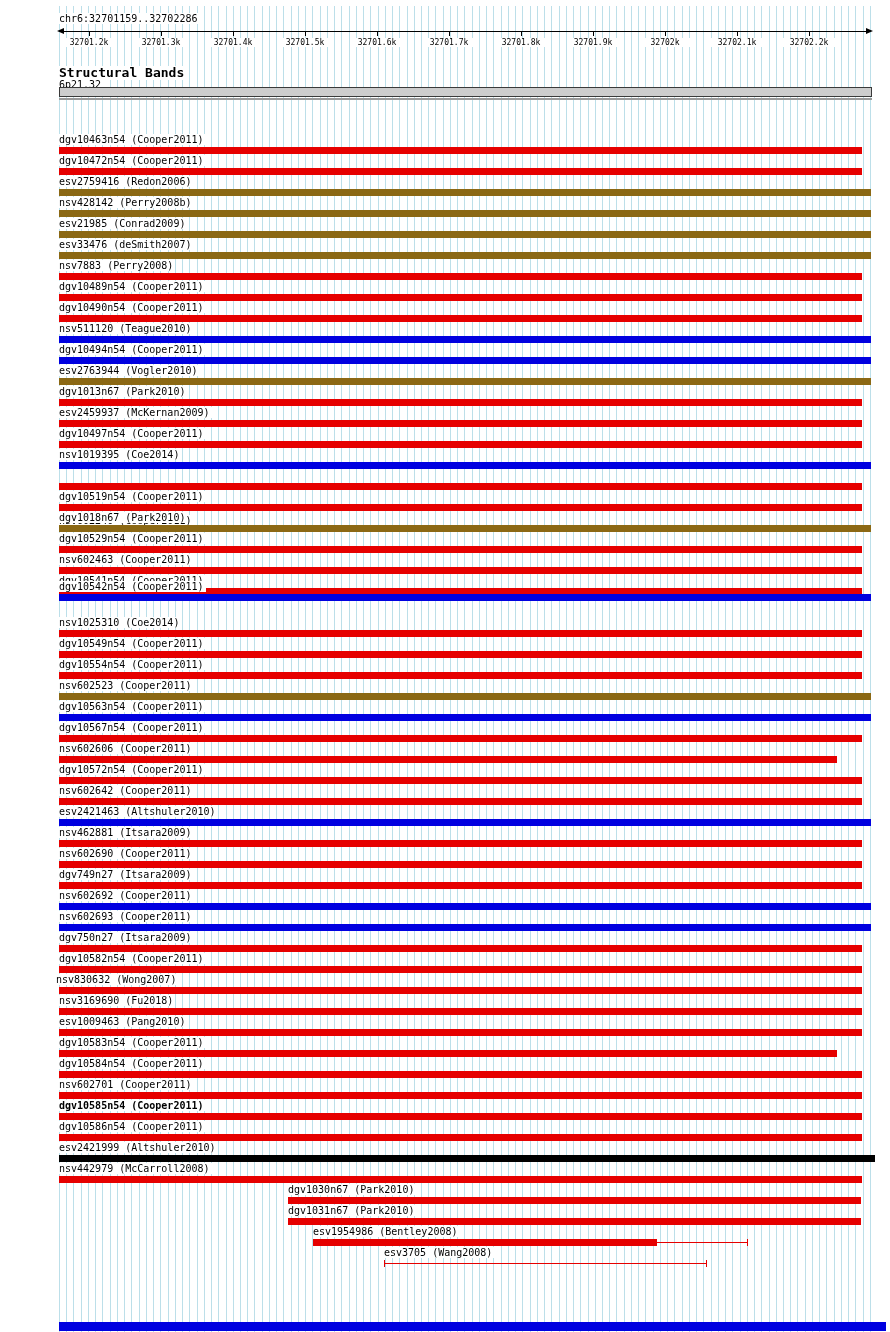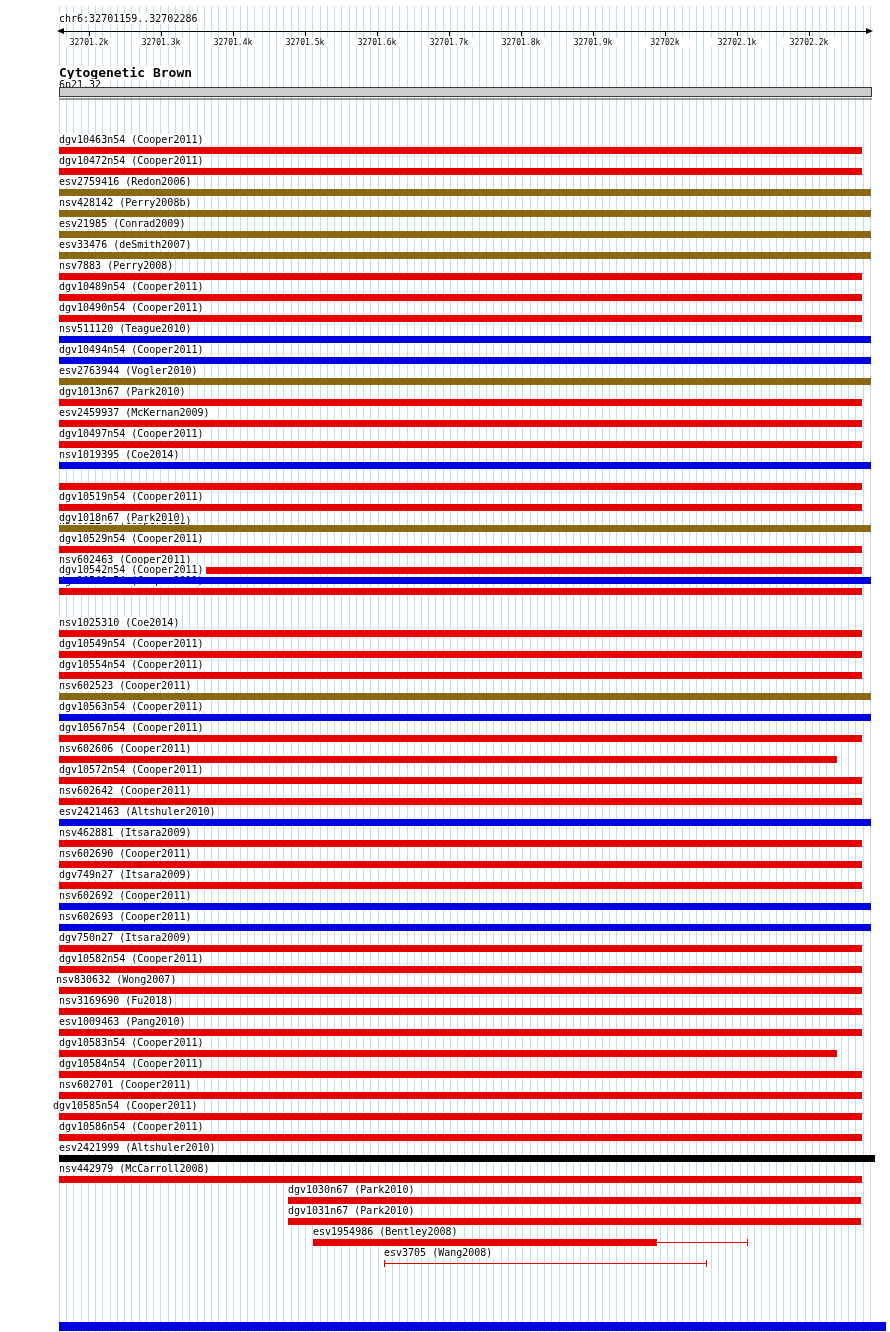--- a/index.html
+++ b/index.html
@@ -59,21 +59,21 @@
         <div class="tick-label" style="left: 567px;">32701.9k</div>
         <div class="tick" style="left: 665px;"></div>
         <div class="tick-label" style="left: 639px;">32702k</div>
         <div class="tick" style="left: 737px;"></div>
         <div class="tick-label" style="left: 711px;">32702.1k</div>
         <div class="tick" style="left: 809px;"></div>
         <div class="tick-label" style="left: 783px;">32702.2k</div>
       </div>
   </div>
 
-  <div class="track-title cyto-title">Cytogenetic Brown</div>
+  <div class="track-title cyto-title">Structural Bands</div>
   <div class="band-label">6p21.32</div>
   <div class="band"></div>
   <div class="band-underline"></div>
 
   <div>
       <div class="variant-row" style="top: 134px;">
         <div class="variant-label" style="left: 59px;">dgv10463n54 (Cooper2011)</div>
         <div class="variant-bar" style="left: 59px; width: 803px; background: rgb(230, 0, 0);"></div>
       </div>
       <div class="variant-row" style="top: 155px;">
@@ -153,21 +153,21 @@
         <div class="variant-bar" style="left: 59px; width: 803px; background: rgb(230, 0, 0);"></div>
       </div>
       <div class="variant-row" style="top: 554px;">
         <div class="variant-label" style="left: 59px;">nsv602463 (Cooper2011)</div>
         <div class="variant-bar" style="left: 59px; width: 803px; background: rgb(230, 0, 0);"></div>
       </div>
       <div class="variant-row" style="top: 575px;">
         <div class="variant-label" style="left: 59px;">dgv10541n54 (Cooper2011)</div>
         <div class="variant-bar" style="left: 59px; width: 803px; background: rgb(230, 0, 0);"></div>
       </div>
-      <div class="variant-row" style="top: 564px;">
+      <div class="variant-row" style="top: 581px;">
         <div class="variant-label" style="left: 59px;">dgv10542n54 (Cooper2011)</div>
         <div class="variant-bar" style="left: 59px; width: 812px; background: rgb(0, 0, 224);"></div>
       </div>
       <div class="variant-row" style="top: 617px;">
         <div class="variant-label" style="left: 59px;">nsv1025310 (Coe2014)</div>
         <div class="variant-bar" style="left: 59px; width: 803px; background: rgb(230, 0, 0);"></div>
       </div>
       <div class="variant-row" style="top: 638px;">
         <div class="variant-label" style="left: 59px;">dgv10549n54 (Cooper2011)</div>
         <div class="variant-bar" style="left: 59px; width: 803px; background: rgb(230, 0, 0);"></div>
@@ -250,21 +250,21 @@
       </div>
       <div class="variant-row" style="top: 1058px;">
         <div class="variant-label" style="left: 59px;">dgv10584n54 (Cooper2011)</div>
         <div class="variant-bar" style="left: 59px; width: 803px; background: rgb(230, 0, 0);"></div>
       </div>
       <div class="variant-row" style="top: 1079px;">
         <div class="variant-label" style="left: 59px;">nsv602701 (Cooper2011)</div>
         <div class="variant-bar" style="left: 59px; width: 803px; background: rgb(230, 0, 0);"></div>
       </div>
       <div class="variant-row" style="top: 1100px;">
-        <div class="variant-label" style="left: 53px;">dgv10585n54 (Cooper2011)</div>
+        <div class="variant-label" style="left: 59px; font-weight: bold;">dgv10585n54 (Cooper2011)</div>
         <div class="variant-bar" style="left: 59px; width: 803px; background: rgb(230, 0, 0);"></div>
       </div>
       <div class="variant-row" style="top: 1121px;">
         <div class="variant-label" style="left: 59px;">dgv10586n54 (Cooper2011)</div>
         <div class="variant-bar" style="left: 59px; width: 803px; background: rgb(230, 0, 0);"></div>
       </div>
       <div class="variant-row" style="top: 1142px;">
         <div class="variant-label" style="left: 59px;">esv2421999 (Altshuler2010)</div>
         <div class="variant-bar" style="left: 59px; width: 816px; background: rgb(0, 0, 0);"></div>
       </div>

